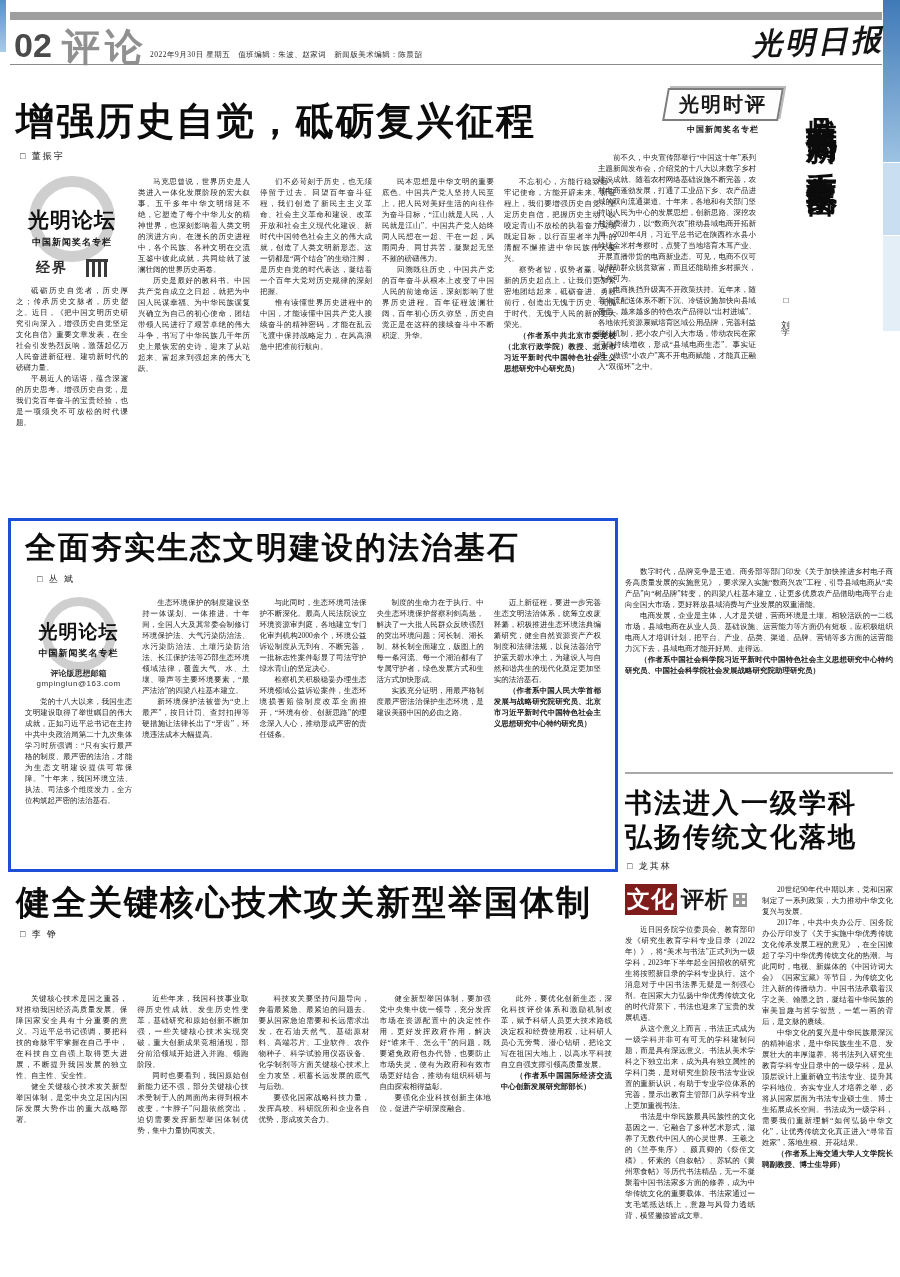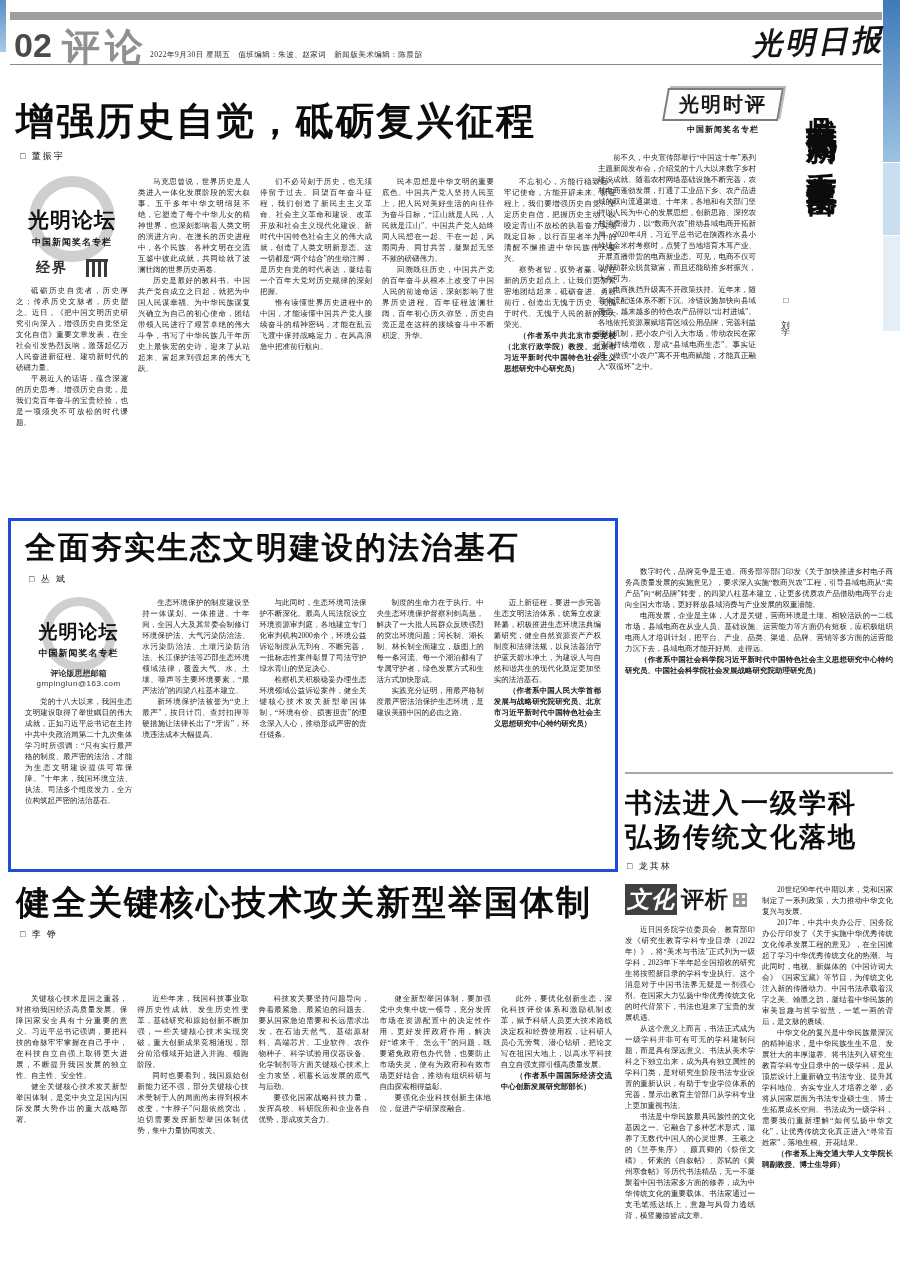--- a/index.html
+++ b/index.html
@@ -56,21 +56,21 @@
   .vert-title{position:absolute;left:800px;top:92px;height:475px;writing-mode:vertical-rl;
       font-size:31px;font-weight:900;letter-spacing:3px;color:#0c0c0c;}
   .vert-byline{position:absolute;left:780px;top:295px;writing-mode:vertical-rl;font-size:8.5px;
       letter-spacing:3px;color:#222;}
   .divider{position:absolute;left:625px;top:772px;width:268px;border-top:2px solid #a8a8a8;}
   .shufa-title{position:absolute;left:625px;top:786px;font-size:27px;line-height:34px;font-weight:900;
       letter-spacing:2px;color:#0c0c0c;}
   .shufa-byline{position:absolute;left:627px;top:860px;}
   .wenhua-logo{position:absolute;left:625px;top:884px;font-size:23px;font-weight:900;letter-spacing:1px;
       display:flex;align-items:center;gap:4px;font-family:"Liberation Sans",sans-serif;}
-  .wenhua-inv{background:#404040;color:#fff;padding:0 2px;font-style:italic;}
+  .wenhua-inv{background:#7f1d1d;color:#fff;padding:0 2px;}
   .grid-icon{display:inline-block;width:14px;height:14px;
       background:repeating-linear-gradient(0deg,#9a9a9a 0 3px,transparent 3px 6px),
                  repeating-linear-gradient(90deg,#9a9a9a 0 3px,transparent 3px 6px);}
 </style>
 </head>
 <body>
 
 <div class="page">
 
   <div class="edge-left"></div>
@@ -168,21 +168,21 @@
     <div>
         <p>20世纪90年代中期以来，党和国家制定了一系列政策，大力推动中华文化复兴与发展。</p>
         <p>2017年，中共中央办公厅、国务院办公厅印发了《关于实施中华优秀传统文化传承发展工程的意见》，在全国掀起了学习中华优秀传统文化的热潮。与此同时，电视、新媒体的《中国诗词大会》《国家宝藏》等节目，为传统文化注入新的传播动力。中国书法承载着汉字之美、翰墨之韵，凝结着中华民族的审美旨趣与哲学智慧，一笔一画的背后，是文脉的赓续。</p>
         <p>中华文化的复兴是中华民族最深沉的精神追求，是中华民族生生不息、发展壮大的丰厚滋养。将书法列入研究生教育学科专业目录中的一级学科，是从顶层设计上重新确立书法专业、提升其学科地位、夯实专业人才培养之举，必将从国家层面为书法专业硕士生、博士生拓展成长空间。书法成为一级学科，需要我们重新理解“如何弘扬中华文化”，让优秀传统文化真正进入“寻常百姓家”，落地生根、开花结果。</p>
       </div>
     <p class="attr">（作者系上海交通大学人文学院长聘副教授、博士生导师）</p>
   </div>
 
   <div class="redbox">
     <div class="hl" style="position:absolute;left:14px;top:6px;font-size:31px;letter-spacing:2px;">全面夯实生态文明建设的法治基石</div>
-    <div class="byline" style="position:absolute;left:18px;top:52px;">□ 丛 斌</div>
+    <div class="byline" style="position:absolute;left:26px;top:52px;">□ 丛 斌</div>
     <div class="cols" style="position:absolute;left:14px;top:76px;width:576px;height:262px;">
       <div>
         <div class="luntan" style="padding-top:12px;">
           <div class="luntan-circle" style="width:56px;height:56px;border-width:9px;"></div>
           <div class="luntan-title" style="font-size:19px;margin-top:10px;">光明论坛</div>
           <div class="luntan-sub">中国新闻奖名专栏</div>
           <div class="mailbox">
             <div>评论版思想邮箱</div>
             <div class="mail2">gmpinglun@163.com</div>
           </div>
@@ -190,21 +190,21 @@
         <div class="body-col" style="height:128px;">
             <p>党的十八大以来，我国生态文明建设取得了举世瞩目的伟大成就，正如习近平总书记在主持中共中央政治局第二十九次集体学习时所强调：“只有实行最严格的制度、最严密的法治，才能为生态文明建设提供可靠保障。”十年来，我国环境立法、执法、司法多个维度发力，全方位构筑起严密的法治基石。</p>
           </div>
       </div>
       <div class="body-col">
           <p>生态环境保护的制度建设坚持一体谋划、一体推进。十年间，全国人大及其常委会制修订环境保护法、大气污染防治法、水污染防治法、土壤污染防治法、长江保护法等25部生态环境领域法律，覆盖大气、水、土壤、噪声等主要环境要素，“最严法治”的四梁八柱基本建立。</p>
           <p>新环境保护法被誉为“史上最严”，按日计罚、查封扣押等硬措施让法律长出了“牙齿”，环境违法成本大幅提高。</p>
         </div>
       <div class="body-col">
           <p>与此同时，生态环境司法保护不断深化。最高人民法院设立环境资源审判庭，各地建立专门化审判机构2000余个，环境公益诉讼制度从无到有、不断完善，一批标志性案件彰显了司法守护绿水青山的坚定决心。</p>
-          <p>检察机关积极稳妥办理生态环境领域公益诉讼案件，健全关键核心技术攻关新型举国体制，“环境有价、损害担责”的理念深入人心，推动形成严密的责任链条。</p>
+          <p>检察机关积极稳妥办理生态环境领域公益诉讼案件，生态环境损害赔偿制度改革全面推开，“环境有价、创新思路”的理念深入人心，推动形成严密的责任链条。</p>
         </div>
       <div class="body-col">
           <p>制度的生命力在于执行。中央生态环境保护督察利剑高悬，解决了一大批人民群众反映强烈的突出环境问题；河长制、湖长制、林长制全面建立，版图上的每一条河流、每一个湖泊都有了专属守护者，绿色发展方式和生活方式加快形成。</p>
           <p>实践充分证明，用最严格制度最严密法治保护生态环境，是建设美丽中国的必由之路。</p>
         </div>
       <div class="body-col">
         <div>
             <p>迈上新征程，要进一步完善生态文明法治体系，统筹立改废释纂，积极推进生态环境法典编纂研究，健全自然资源资产产权制度和法律法规，以良法善治守护蓝天碧水净土，为建设人与自然和谐共生的现代化奠定更加坚实的法治基石。</p>
           </div>
         <p class="attr">（作者系中国人民大学首都发展与战略研究院研究员、北京市习近平新时代中国特色社会主义思想研究中心特约研究员）</p>

